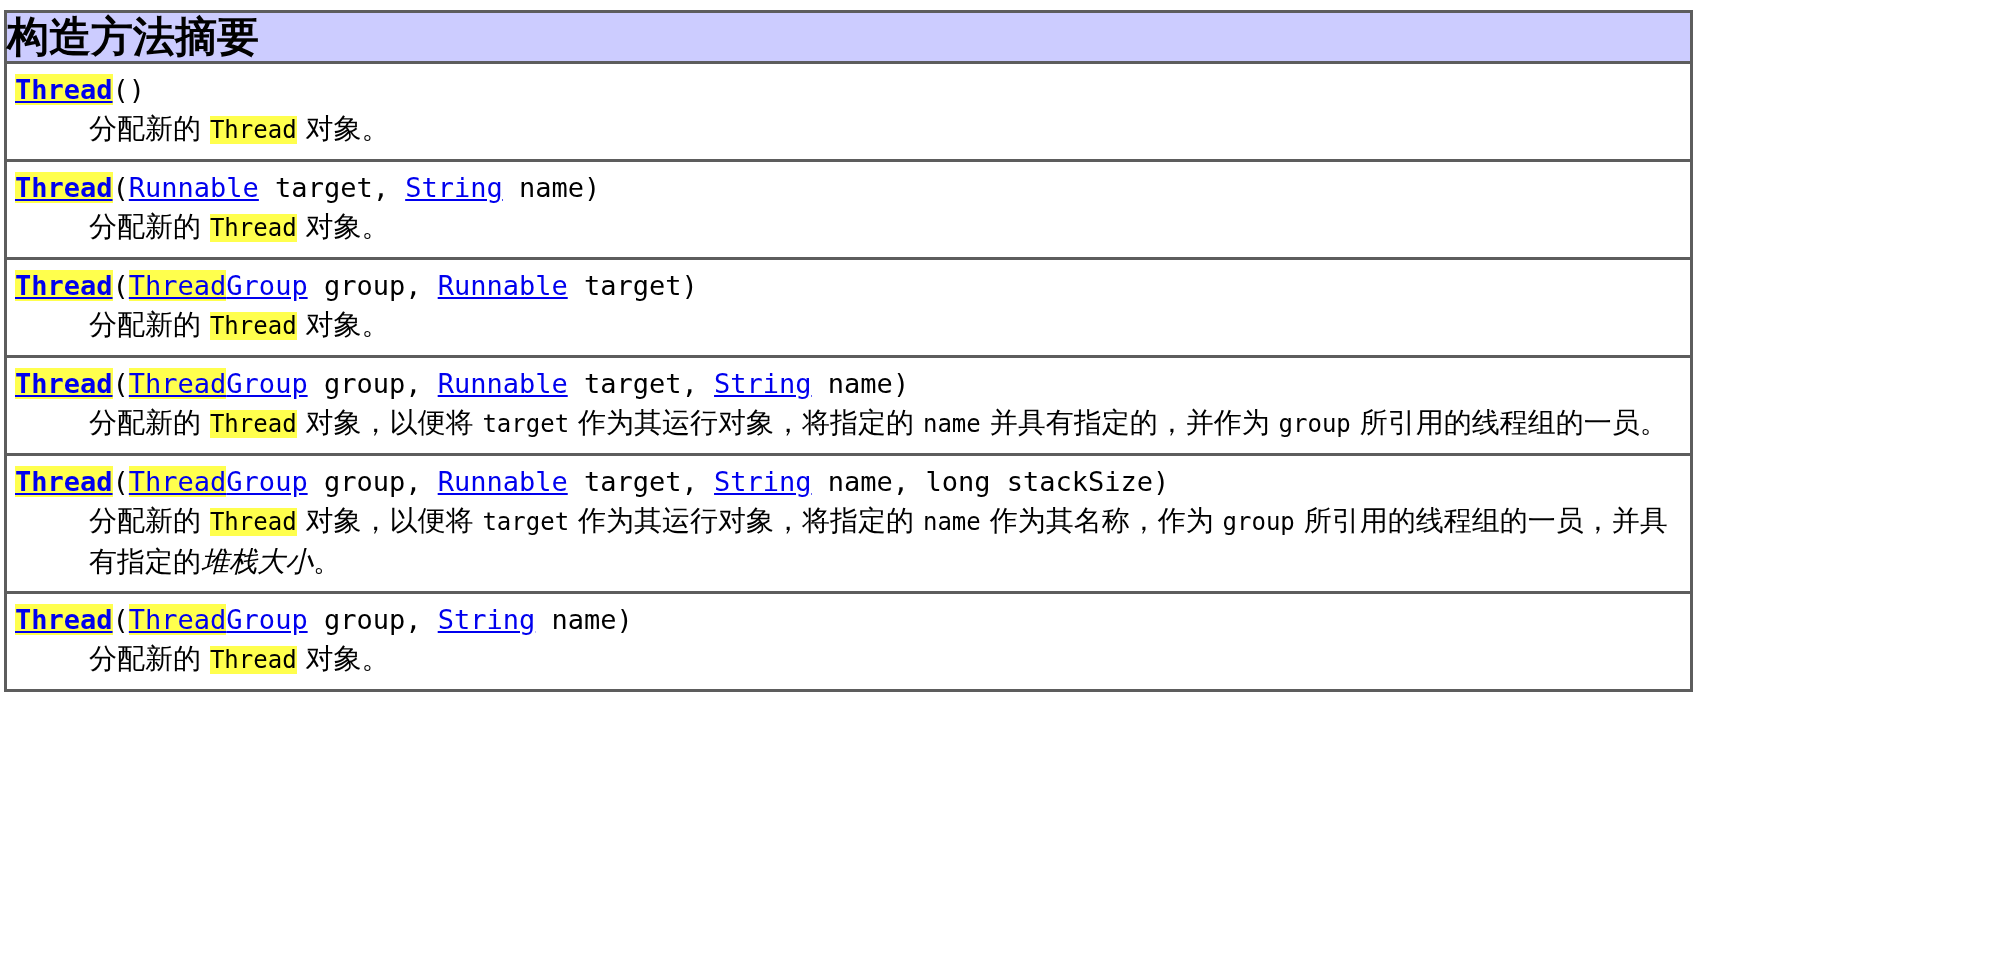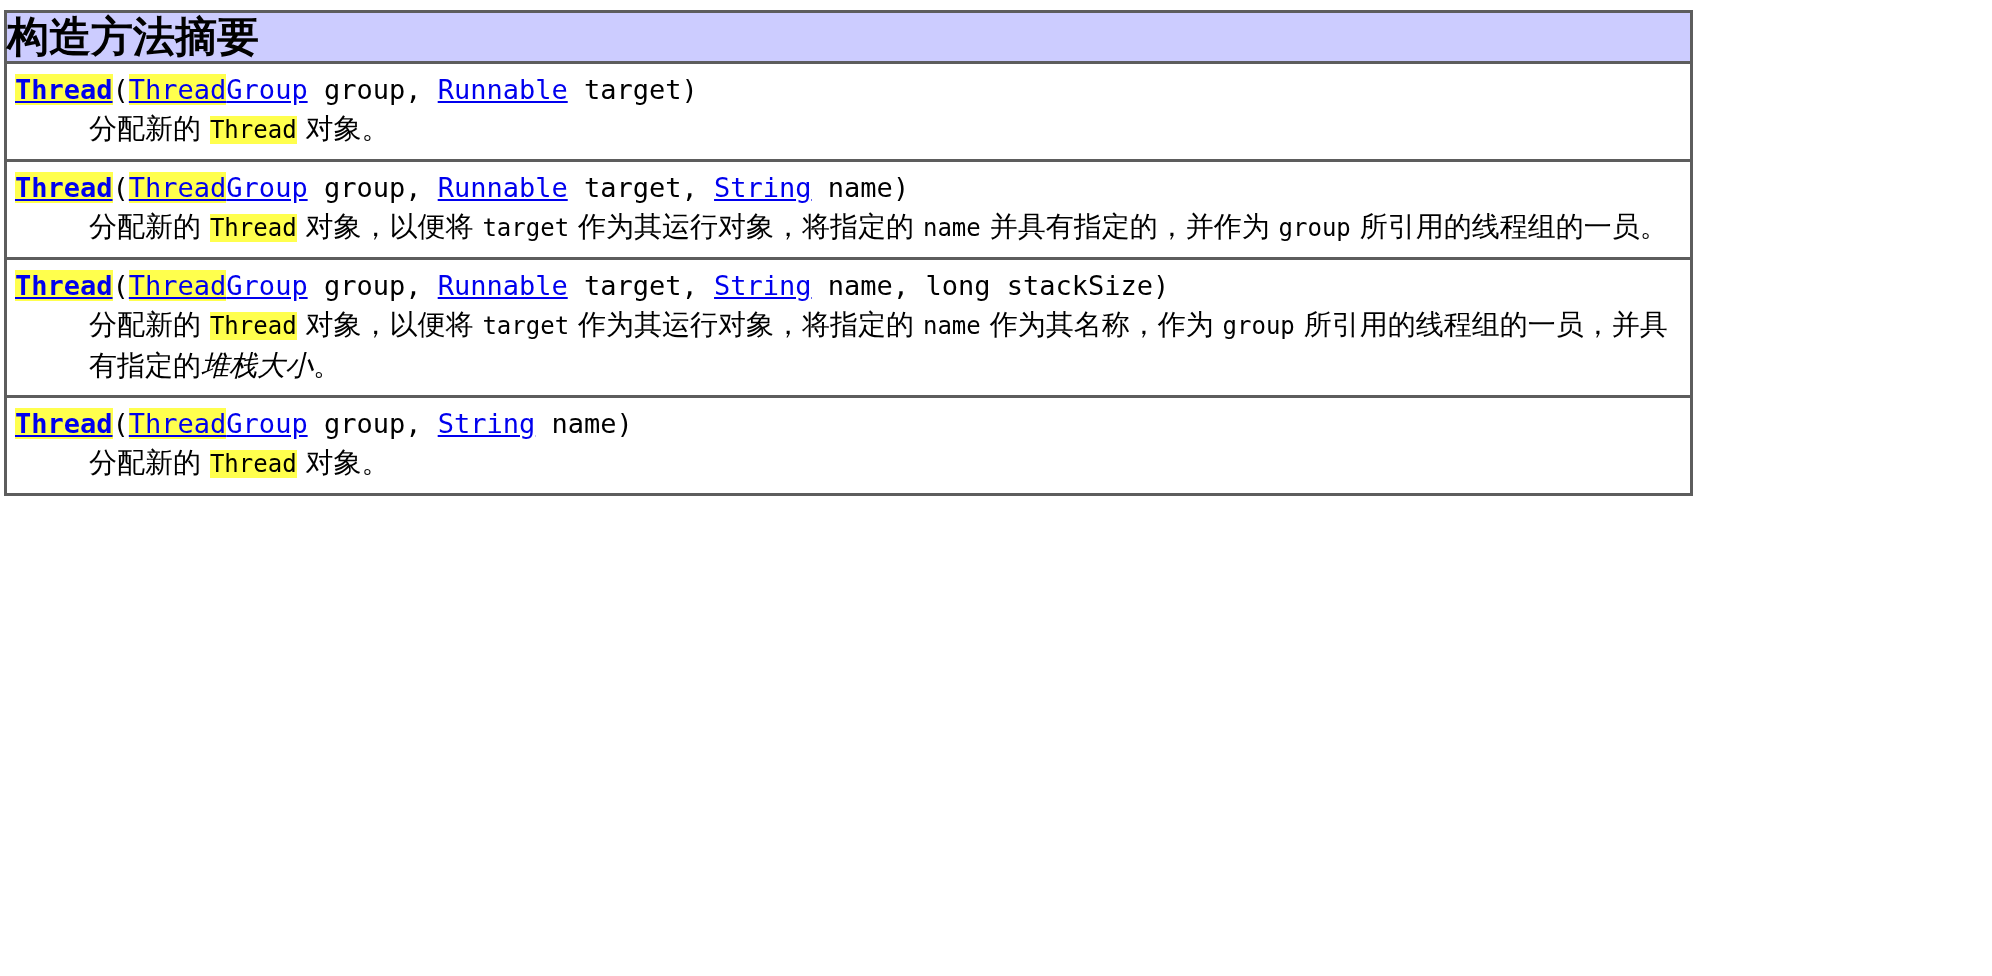--- a/index.html
+++ b/index.html
@@ -115,20 +115,40 @@
       <tr class="header-row">
         <td class="caption-bar">
           <div class="caption-text">构造方法摘要</div>
         </td>
       </tr>
     </tbody>
     <tbody id="rows-host">
         <tr>
           <td style="padding: 0px;">
             <div class="sig-cell">
+              <div class="sig-line"><span class="lnk-b hl">Thread</span><span class="plain">(</span><span class="plain">)</span></div>
+            </div>
+            <div class="desc-cell">
+              <div class="desc-line"><span>分配新的 </span><span class="code-hl">Thread</span><span> 对象。</span></div>
+            </div>
+          </td>
+        </tr>
+        <tr>
+          <td style="padding: 0px;">
+            <div class="sig-cell">
+              <div class="sig-line"><span class="lnk-b hl">Thread</span><span class="plain">(</span><span class="lnk">Runnable</span><span class="plain"> target, </span><span class="lnk">String</span><span class="plain"> name</span><span class="plain">)</span></div>
+            </div>
+            <div class="desc-cell">
+              <div class="desc-line"><span>分配新的 </span><span class="code-hl">Thread</span><span> 对象。</span></div>
+            </div>
+          </td>
+        </tr>
+        <tr>
+          <td style="padding: 0px;">
+            <div class="sig-cell">
               <div class="sig-line"><span class="lnk-b hl">Thread</span><span class="plain">(</span><span><span class="lnk hl">Thread</span><span class="lnk">Group</span></span><span class="plain"> group, </span><span class="lnk">Runnable</span><span class="plain"> target</span><span class="plain">)</span></div>
             </div>
             <div class="desc-cell">
               <div class="desc-line"><span>分配新的 </span><span class="code-hl">Thread</span><span> 对象。</span></div>
             </div>
           </td>
         </tr>
         <tr>
           <td style="padding: 0px;">
             <div class="sig-cell">

